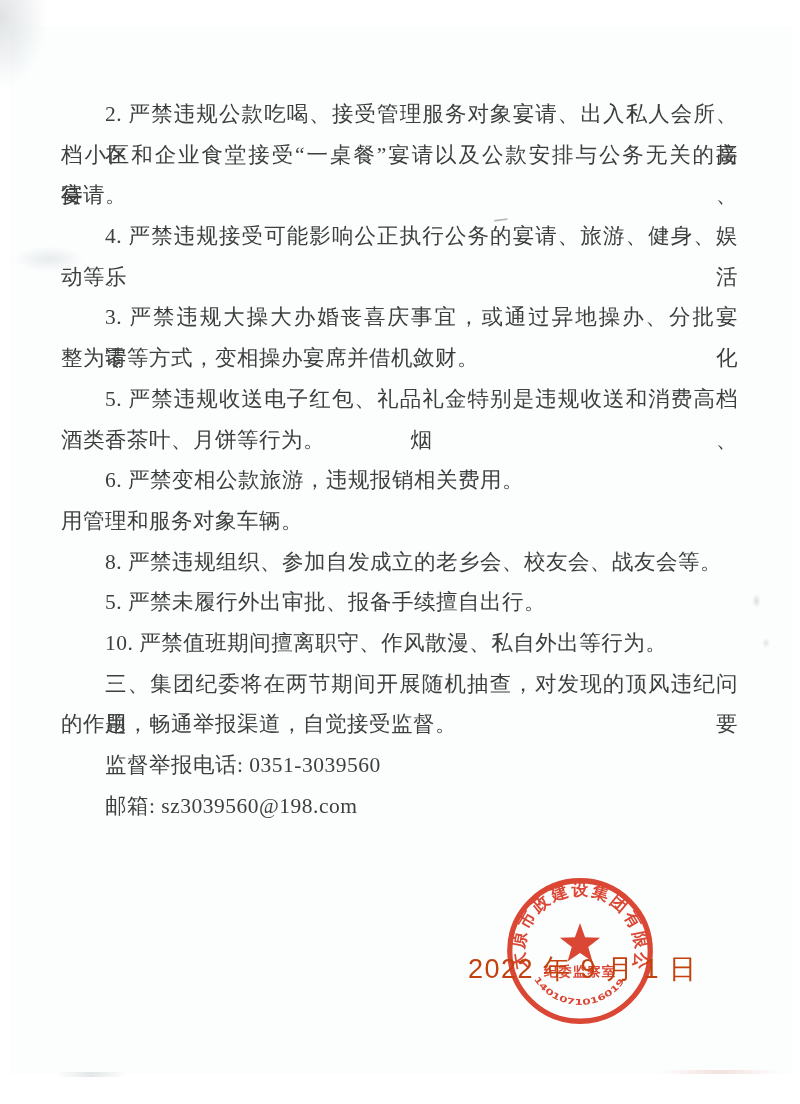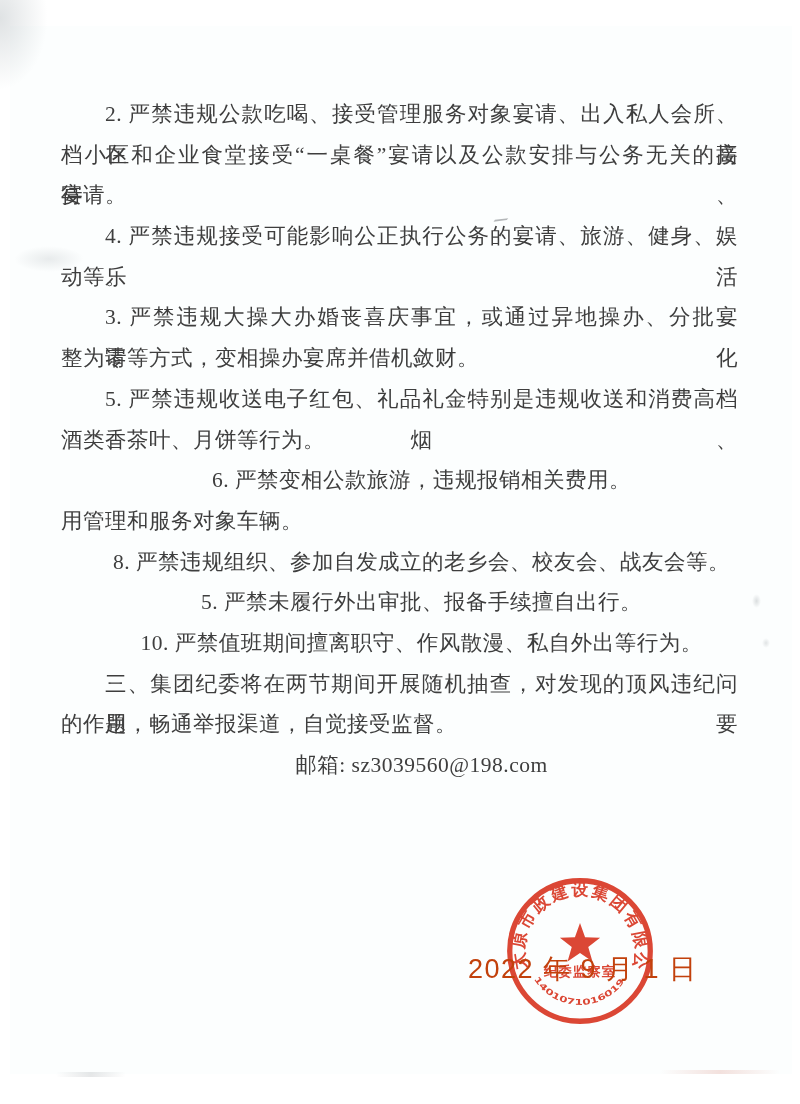--- a/index.html
+++ b/index.html
@@ -31,21 +31,21 @@
     color: #3e3e3e;
   }
   .line {
     height: 40.7px;
     line-height: 40.7px;
     font-size: 21.5px;
     letter-spacing: 0.5px;
     text-align: left;
     white-space: normal;
   }
-  .line.indent { padding-left: 44px; text-align: center; }
+  .line.indent { padding-left: 44px; }
   .line.fill {
     text-align: justify;
     text-align-last: justify;
   }
   .issue-date {
     position: absolute;
     left: 468px;
     top: 951px;
     font-family: "Liberation Sans", "DejaVu Sans", sans-serif;
     font-size: 27px;
@@ -143,20 +143,21 @@
     <div class="line">整为零等方式，变相操办宴席并借机敛财。</div>
     <div class="line indent fill">5. 严禁违规收送电子红包、礼品礼金特别是违规收送和消费高档香烟、</div>
     <div class="line">酒类、茶叶、月饼等行为。</div>
     <div class="line indent">6. 严禁变相公款旅游，违规报销相关费用。</div>
     <div class="line">用管理和服务对象车辆。</div>
     <div class="line indent">8. 严禁违规组织、参加自发成立的老乡会、校友会、战友会等。</div>
     <div class="line indent">5. 严禁未履行外出审批、报备手续擅自出行。</div>
     <div class="line indent">10. 严禁值班期间擅离职守、作风散漫、私自外出等行为。</div>
     <div class="line indent fill">三、集团纪委将在两节期间开展随机抽查，对发现的顶风违纪问题要</div>
     <div class="line">的作用，畅通举报渠道，自觉接受监督。</div>
+    <div class="line indent">监督举报电话: 0351-3039560</div>
     <div class="line indent">邮箱: sz3039560@198.com</div>
   </div>
 
   <div class="seal">
     <svg viewBox="0 0 160 160">
       <defs>
         <path id="arcTop" d="M 25.5,99.8 A 58,58 0 1 1 134.5,99.8" fill="none"></path>
         <path id="arcBottom" d="M 29.25,103.67 A 56,56 0 0 0 130.75,103.67" fill="none"></path>
       </defs>
       <circle cx="80" cy="80" r="73" fill="none" stroke-width="5.5" stroke="#d93a26"></circle>

